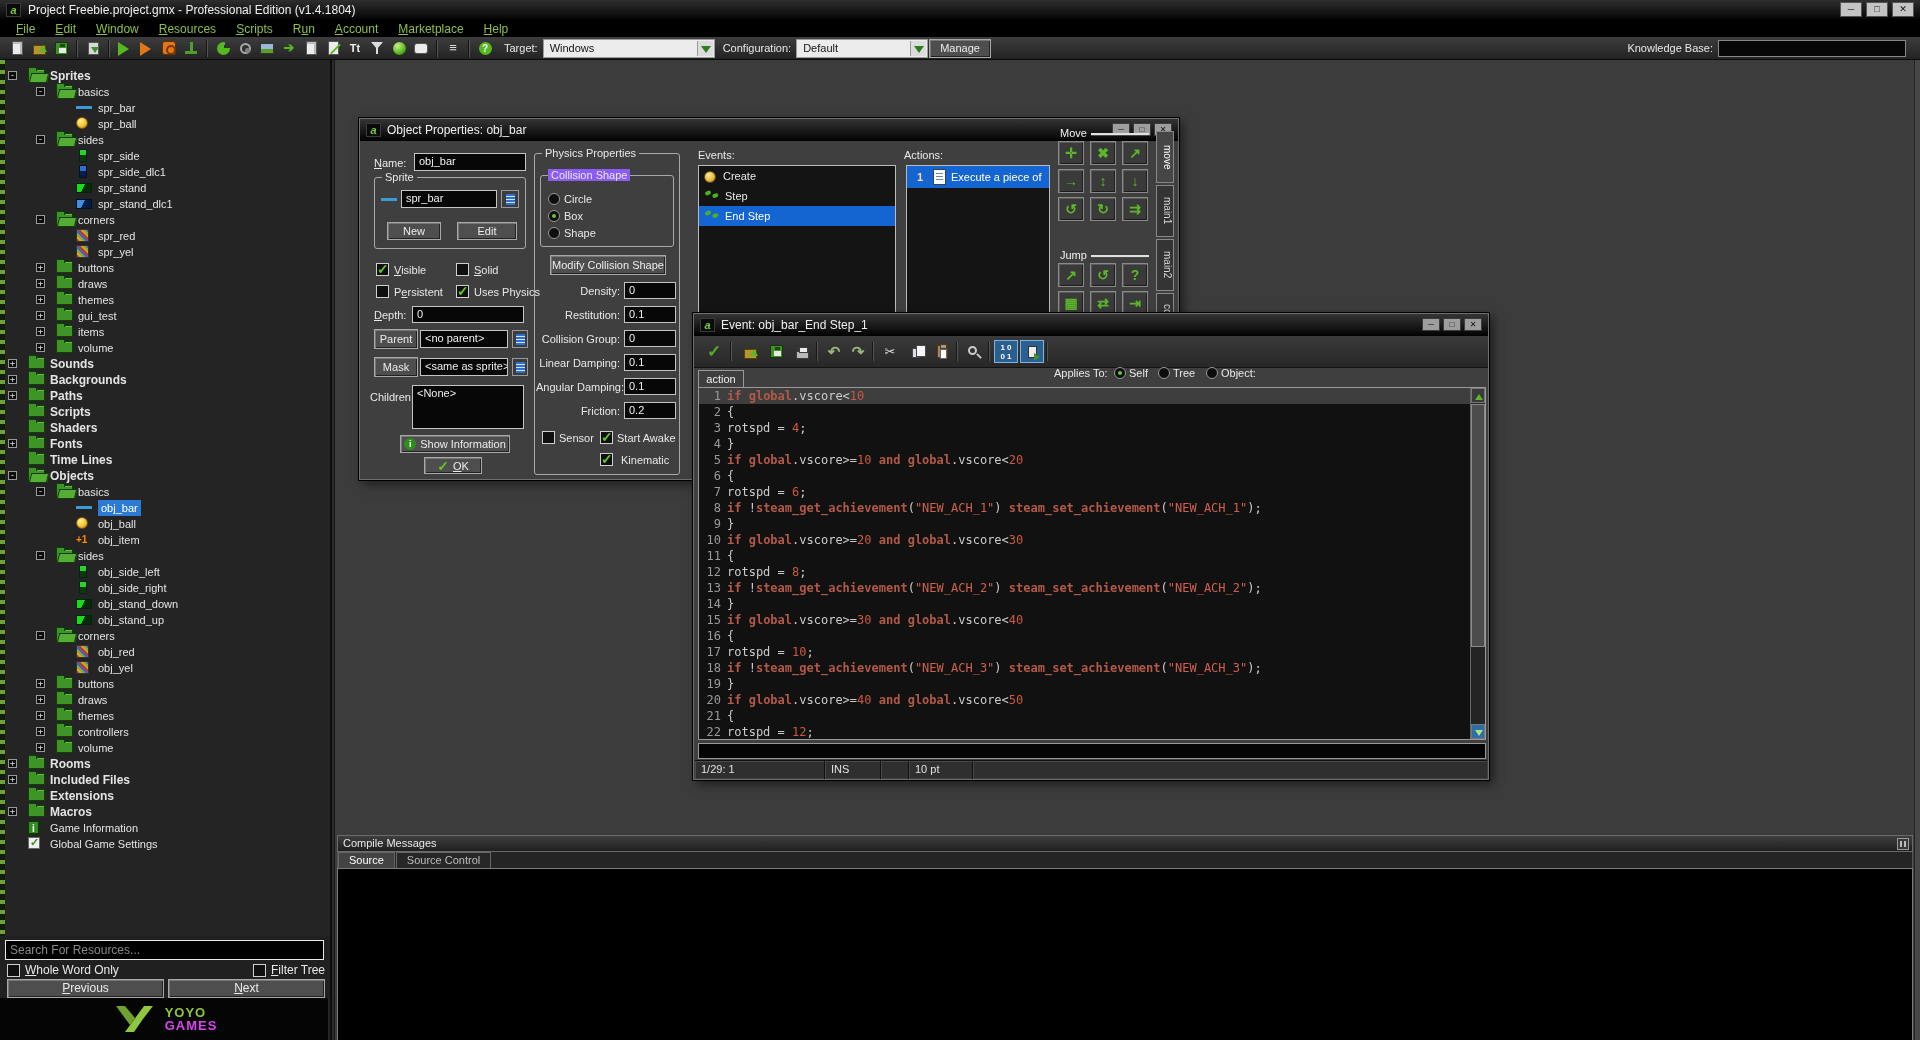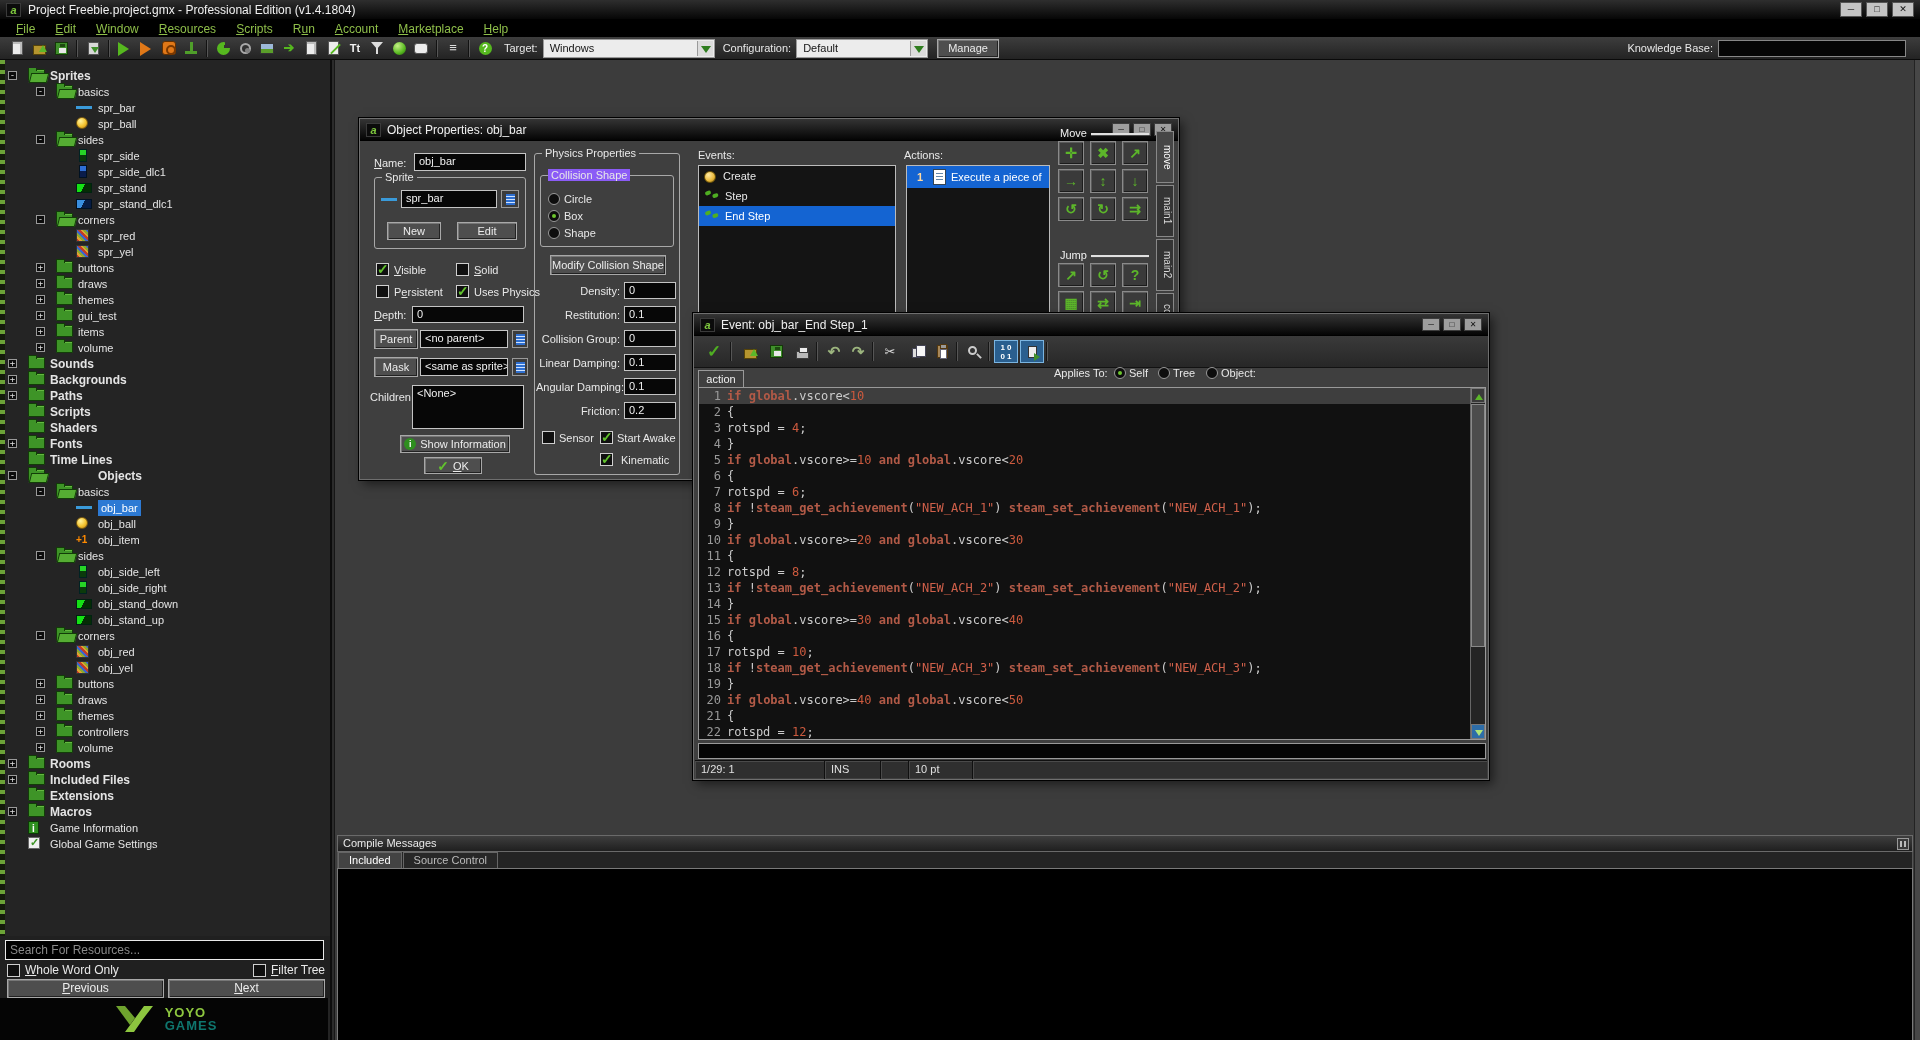--- a/index.html
+++ b/index.html
@@ -81,21 +81,21 @@
 .finder{position:absolute;left:0;right:0;top:876px;height:62px}
 .srch{position:absolute;left:5px;right:6px;top:4px;height:20px;border:1px solid #e8e8e8;background:#000}
 .srch input{width:100%;height:100%;background:#000;border:none;outline:none;color:#ddd;font-family:"Liberation Sans",sans-serif;font-size:12px;padding:0 4px}
 .srch input::placeholder{color:#8a8a8a}
 .cb{position:absolute;width:13px;height:13px;background:#101010;border:1px solid #cfcfcf}
 .cb.on::after{content:"\2713";position:absolute;left:0;top:-3px;color:#62c22e;font-size:14px;font-weight:bold}
 .cblbl{position:absolute;color:#e8e8e8;font-size:12px}
 .fbtn{position:absolute;height:19px;background:#4e4e4e;border:1px solid #a8a8a8;box-shadow:inset 1px 1px 0 #777,inset -1px -1px 0 #222;color:#ececec;font-size:12px;text-align:center;line-height:17px}
 .logo{position:absolute;left:0;right:2px;bottom:0;height:42px;background:#050505;display:flex;align-items:center;justify-content:center;gap:8px}
 .logo-text{line-height:13px;font-weight:bold;font-size:13px;letter-spacing:1px}
-.logo-top{color:#8dc63f}.logo-bottom{color:#0f766e}
+.logo-top{color:#8dc63f}.logo-bottom{color:#d946ef}
 
 .mdi{position:absolute;left:334px;top:60px;width:1586px;height:980px;background:#3c3c3c;border-left:1px solid #161616}
 .mdi-sb{position:absolute;right:0;top:0;bottom:0;width:6px;background:#474747;border-left:1px solid #232323}
 
 .win{position:absolute;background:#3f3f3f;border:1px solid #6f6f6f;outline:1px solid #000;box-shadow:4px 4px 10px rgba(0,0,0,.55)}
 .wtitle{position:absolute;left:0;top:0;right:0;height:22px;background:linear-gradient(#343434,#040404);border-bottom:1px solid #000;display:flex;align-items:center;padding:0 6px;color:#efefef;font-size:12px}
 .wtbtn{width:18px;height:13px;background:#9e9e9e;border:1px solid #3c3c3c;color:#111;font-size:8px;line-height:11px;text-align:center;margin-left:3px}
 .grp{position:absolute;border:1px solid #a8a8a8;border-radius:3px}
 .grp-leg{position:absolute;top:-7px;left:7px;background:#3f3f3f;padding:0 3px;color:#e8e8e8}
 .lbl{position:absolute;color:#e8e8e8;white-space:nowrap}
@@ -269,21 +269,21 @@
   <span class="tb-label">Target:</span>
   <span class="dd" style="width:172px">
     <span>Windows</span>
     <span class="dd-ar"></span>
   </span>
   <span class="tb-label">Configuration:</span>
   <span class="dd" style="width:132px">
     <span>Default</span>
     <span class="dd-ar"></span>
   </span>
-  <span class="gbtn" style="margin-left:9px">Manage</span>
+  <span class="gbtn" style="margin-left:1px">Manage</span>
   <span class="tb-label" style="margin-left:auto">Knowledge Base:</span>
   <input class="kbi" style="">
 </div>
 
 <div class="left-panel">
   <div class="stripe"></div>
   <div class="tree" id="tree">
       <div class="trow b">
         <span class="exp" style="left: 2px;">-</span>
         <span class="tic tic-folder-open" style="left: 22px;"></span>
@@ -394,21 +394,21 @@
         <span class="tic tic-folder" style="left: 22px;"></span>
         <span class="tlbl" style="left: 44px;">Fonts</span>
       </div>
       <div class="trow b">
         <span class="tic tic-folder" style="left: 22px;"></span>
         <span class="tlbl" style="left: 44px;">Time Lines</span>
       </div>
       <div class="trow b">
         <span class="exp" style="left: 2px;">-</span>
         <span class="tic tic-folder-open" style="left: 22px;"></span>
-        <span class="tlbl" style="left: 44px; margin-left: 48px;">Objects</span>
+        <span class="tlbl" style="left: 44px;">Objects</span>
       </div>
       <div class="trow">
         <span class="exp" style="left: 30px;">-</span>
         <span class="tic tic-folder-open" style="left: 50px;"></span>
         <span class="tlbl" style="left: 72px;">basics</span>
       </div>
       <div class="trow">
         <span class="tic tic-bar" style="left: 70px;"></span>
         <span class="tlbl sel" style="left: 92px;">obj_bar</span>
       </div>
@@ -736,18 +736,18 @@
         <span class="sseg" style="flex: 1 1 0%; border-right: none;"></span>
       </div>
   </div>
 
   <div class="compile">
     <div class="cm-header">
       <span>Compile Messages</span>
       <span class="cm-x"></span>
     </div>
     <div class="cm-tabs" id="cm-tabs">
-        <span class="cm-tab active">Included</span>
+        <span class="cm-tab active">Source</span>
         <span class="cm-tab">Source Control</span>
       </div>
     <div class="cm-body"></div>
   </div>
 </div>
 
 </body></html>

